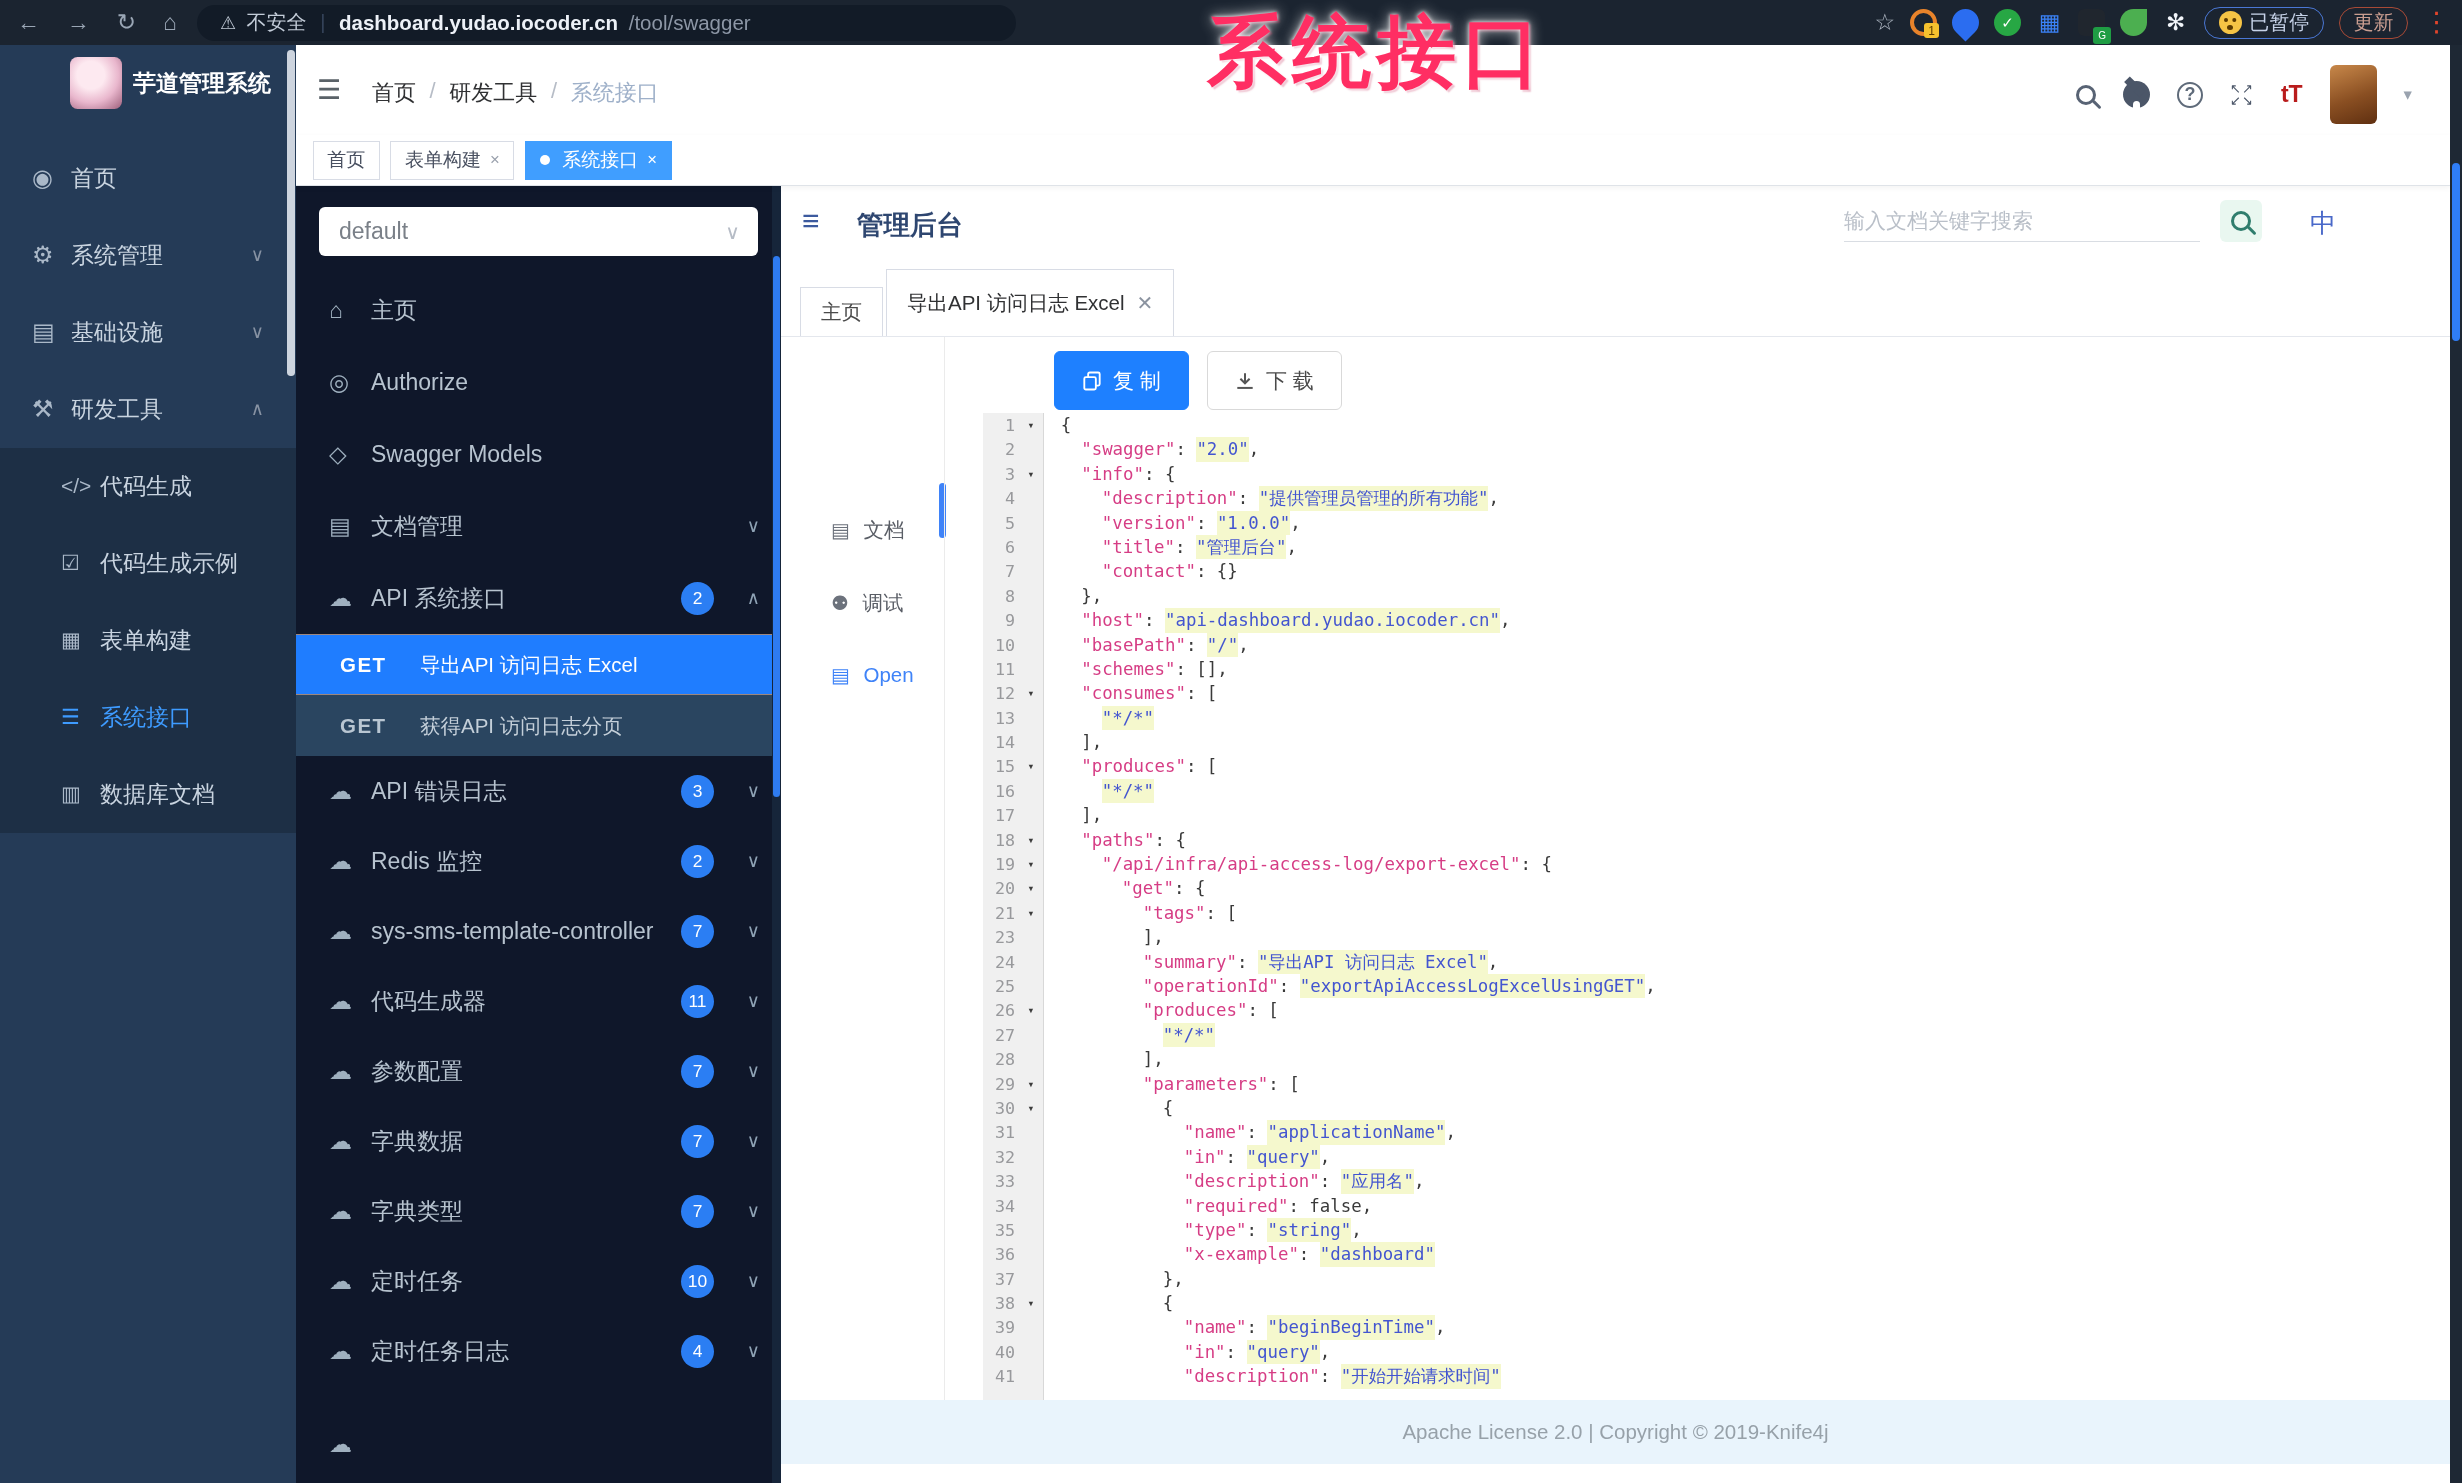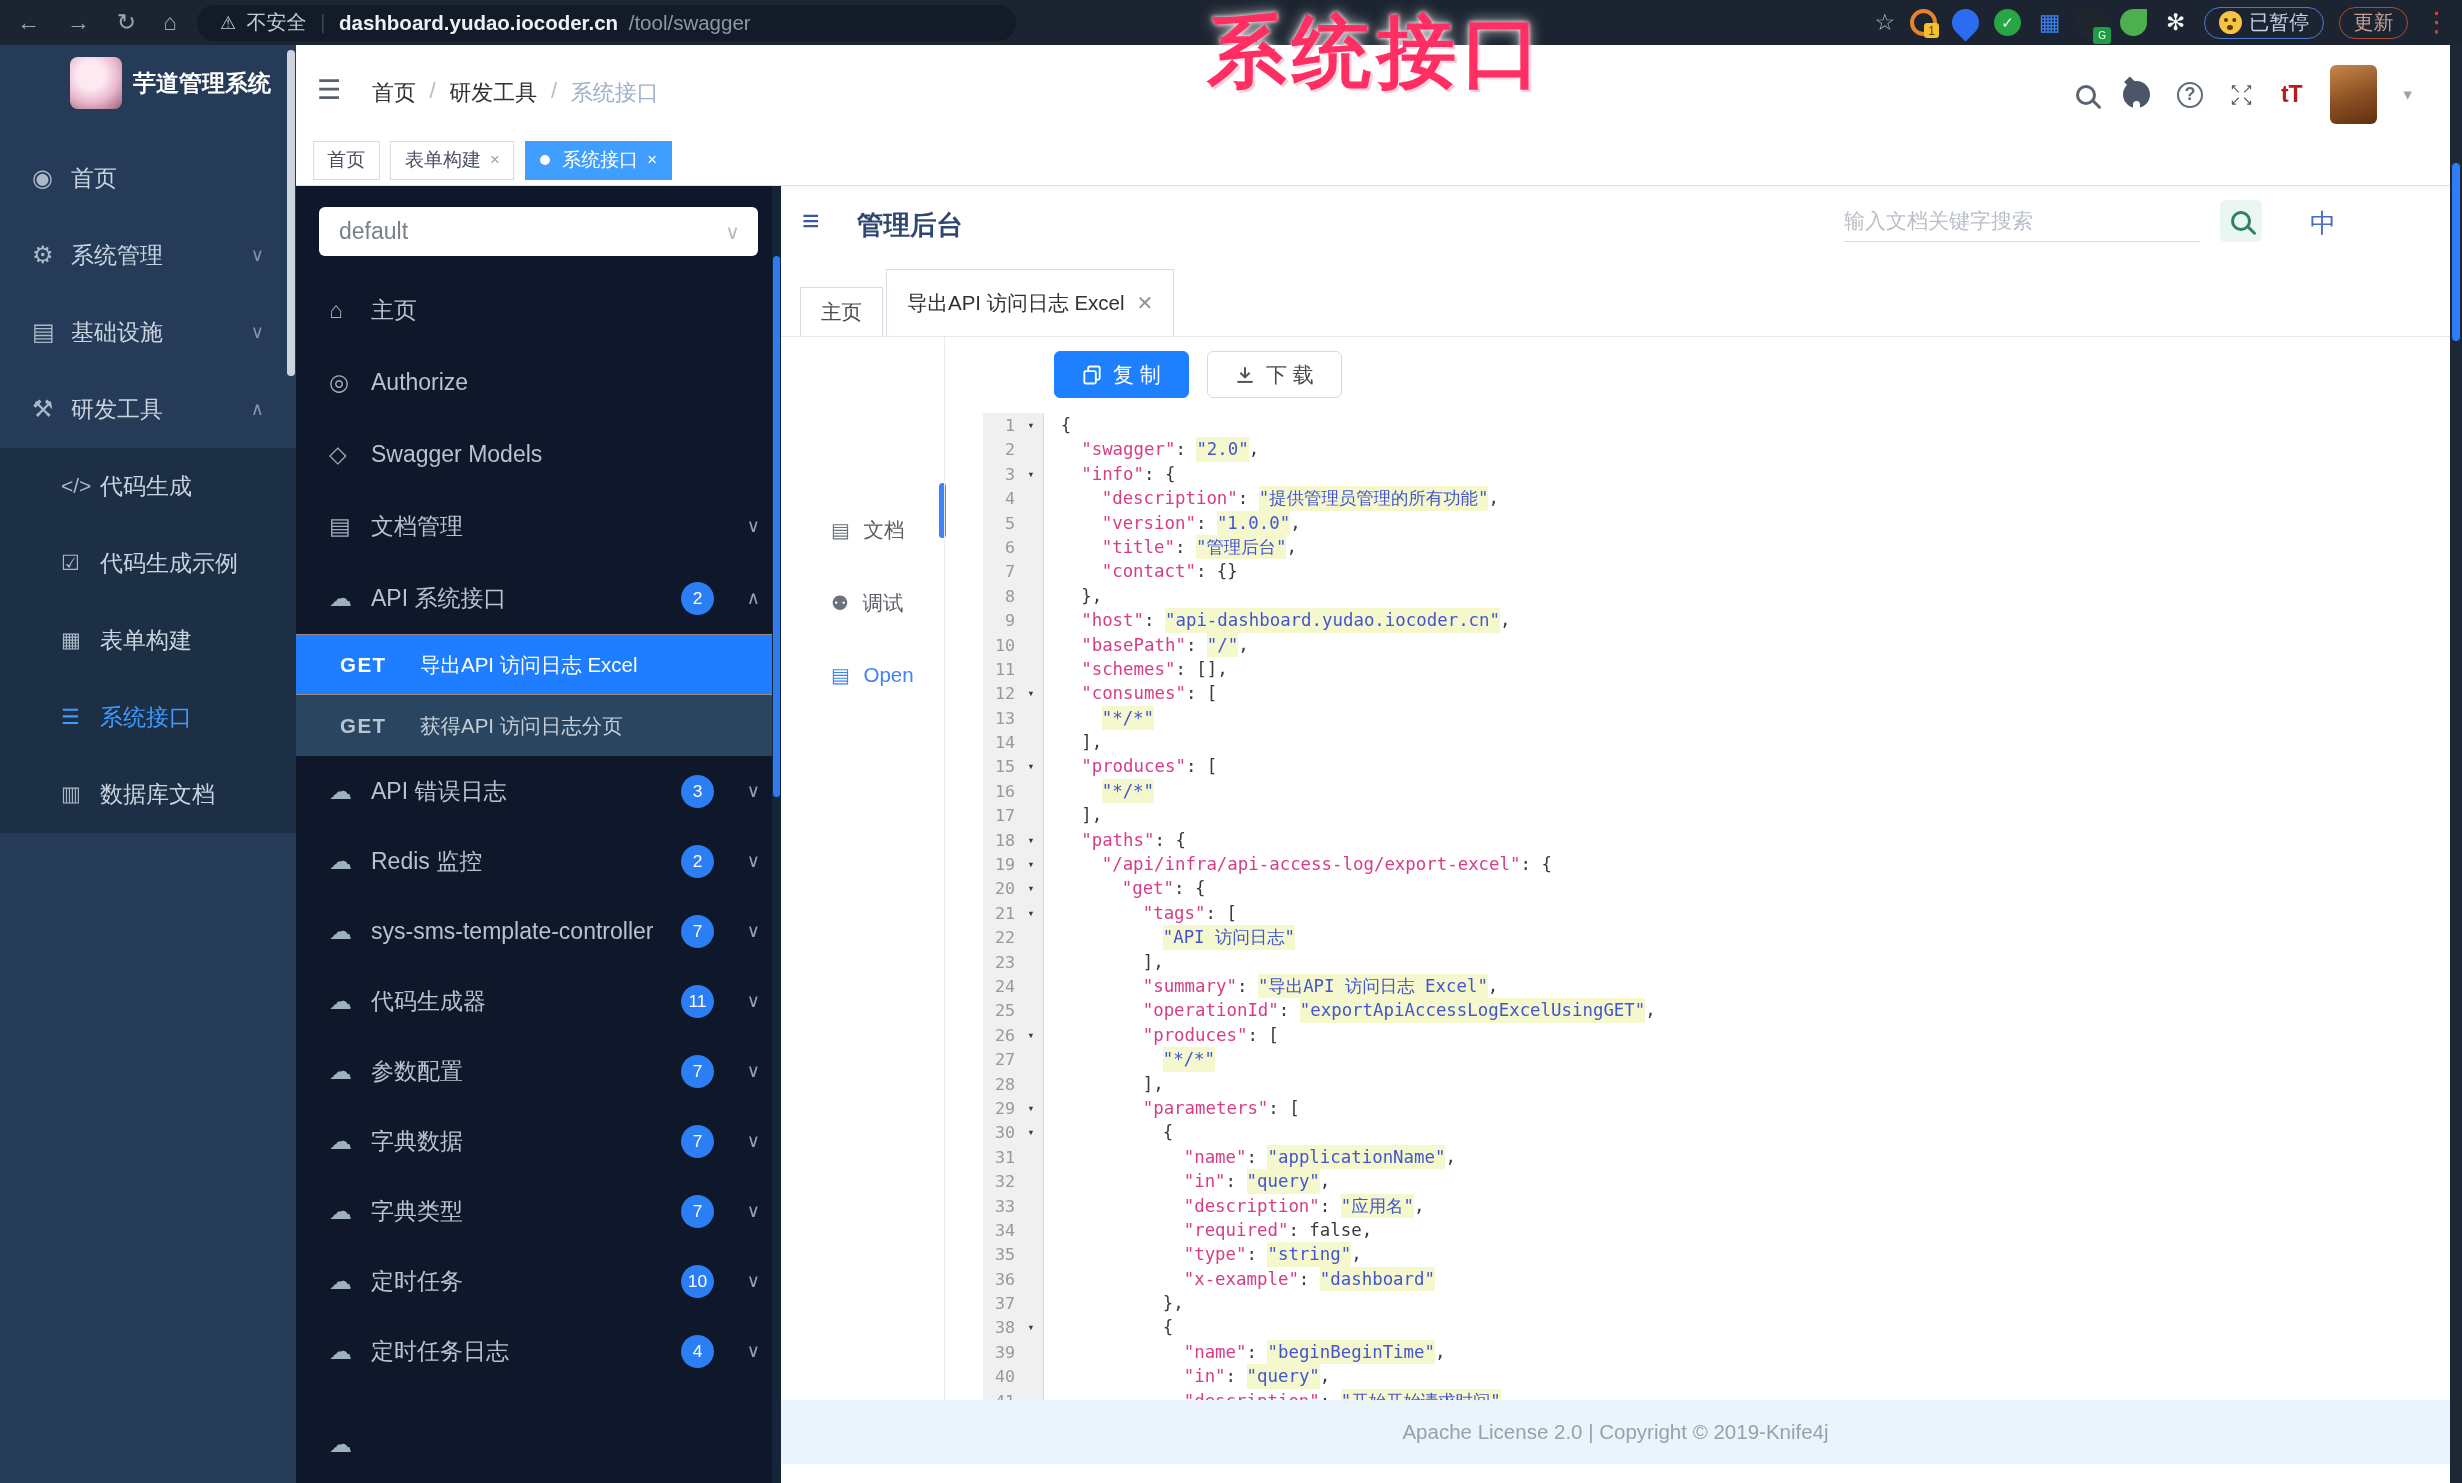--- a/index.html
+++ b/index.html
@@ -152,21 +152,21 @@
   .mini-nav{ position:absolute; left:0; top:151px; width:163px; bottom:83px; }
   .mn-item{ position:absolute; left:0; width:163px; display:flex; align-items:center; gap:13.6px;
     padding-left:50px; font-size:20.5px; color:#5a5e66; cursor:pointer; }
   .mn-item .ic{ font-size:20px; color:#6c727c; }
   .mn-item.active, .mn-item.active .ic{ color:#3f83f8; }
   .mn-ind{ position:absolute; left:158px; width:6.8px; border-radius:3.8px; background:#3f83f8;
     top:297px; height:55px; }
   .mn-divider{ position:absolute; left:163px; top:151px; bottom:83px; width:0.8px; background:#ebebeb; }
 
   
-  .btn{ position:absolute; top:165px; height:47px; border-radius:6px; display:flex; align-items:center;
+  .btn{ position:absolute; top:165px; height:59px; border-radius:6px; display:flex; align-items:center;
     justify-content:center; gap:10.6px; font-size:21px; cursor:pointer; }
   .btn-copy{ left:273px; width:135px; background:#1e80ff; color:#fff; border:0.8px solid #1e80ff; }
   .btn-dl{ left:426px; width:135px; background:#fff; color:#4a4a4a; border:0.8px solid #d9d9d9; }
 
   
   .code-wrap{ position:absolute; left:164px; top:227px; right:0; bottom:45px; overflow:hidden;
     font-family:"DejaVu Sans Mono", monospace; font-size:17.4px; z-index:1; }
   .gutter-bg{ position:absolute; left:38px; top:0; height:100%; width:61px; background:#f0f0f0;
     border-right:0.8px solid #d8d8d8; }
   .cl{ position:relative; display:flex; height:24.4px; line-height:24.4px; white-space:pre; }
@@ -494,21 +494,20 @@
         <div class="cl"><span class="ln">12</span><span class="fd">▾</span><span class="ct"><span style="width: 20.5px; display: inline-block;"></span><span class="tk-k">"consumes"</span><span class="tk-p">: [</span></span></div>
         <div class="cl"><span class="ln">13</span><span class="fd"></span><span class="ct"><span style="width: 41px; display: inline-block;"></span><span class="tk-s">"*/*"</span></span></div>
         <div class="cl"><span class="ln">14</span><span class="fd"></span><span class="ct"><span style="width: 20.5px; display: inline-block;"></span><span class="tk-p">],</span></span></div>
         <div class="cl"><span class="ln">15</span><span class="fd">▾</span><span class="ct"><span style="width: 20.5px; display: inline-block;"></span><span class="tk-k">"produces"</span><span class="tk-p">: [</span></span></div>
         <div class="cl"><span class="ln">16</span><span class="fd"></span><span class="ct"><span style="width: 41px; display: inline-block;"></span><span class="tk-s">"*/*"</span></span></div>
         <div class="cl"><span class="ln">17</span><span class="fd"></span><span class="ct"><span style="width: 20.5px; display: inline-block;"></span><span class="tk-p">],</span></span></div>
         <div class="cl"><span class="ln">18</span><span class="fd">▾</span><span class="ct"><span style="width: 20.5px; display: inline-block;"></span><span class="tk-k">"paths"</span><span class="tk-p">: {</span></span></div>
         <div class="cl"><span class="ln">19</span><span class="fd">▾</span><span class="ct"><span style="width: 41px; display: inline-block;"></span><span class="tk-k">"/api/infra/api-access-log/export-excel"</span><span class="tk-p">: {</span></span></div>
         <div class="cl"><span class="ln">20</span><span class="fd">▾</span><span class="ct"><span style="width: 61px; display: inline-block;"></span><span class="tk-k">"get"</span><span class="tk-p">: {</span></span></div>
         <div class="cl"><span class="ln">21</span><span class="fd">▾</span><span class="ct"><span style="width: 82px; display: inline-block;"></span><span class="tk-k">"tags"</span><span class="tk-p">: [</span></span></div>
-        <div class="cl"><span class="ln">22</span><span class="fd"></span><span class="ct"><span style="width: 102px; display: inline-block;"></span><span class="tk-s">"API 访问日志"</span></span></div>
         <div class="cl"><span class="ln">23</span><span class="fd"></span><span class="ct"><span style="width: 82px; display: inline-block;"></span><span class="tk-p">],</span></span></div>
         <div class="cl"><span class="ln">24</span><span class="fd"></span><span class="ct"><span style="width: 82px; display: inline-block;"></span><span class="tk-k">"summary"</span><span class="tk-p">: </span><span class="tk-s">"导出API 访问日志 Excel"</span><span class="tk-p">,</span></span></div>
         <div class="cl"><span class="ln">25</span><span class="fd"></span><span class="ct"><span style="width: 82px; display: inline-block;"></span><span class="tk-k">"operationId"</span><span class="tk-p">: </span><span class="tk-s">"exportApiAccessLogExcelUsingGET"</span><span class="tk-p">,</span></span></div>
         <div class="cl"><span class="ln">26</span><span class="fd">▾</span><span class="ct"><span style="width: 82px; display: inline-block;"></span><span class="tk-k">"produces"</span><span class="tk-p">: [</span></span></div>
         <div class="cl"><span class="ln">27</span><span class="fd"></span><span class="ct"><span style="width: 102px; display: inline-block;"></span><span class="tk-s">"*/*"</span></span></div>
         <div class="cl"><span class="ln">28</span><span class="fd"></span><span class="ct"><span style="width: 82px; display: inline-block;"></span><span class="tk-p">],</span></span></div>
         <div class="cl"><span class="ln">29</span><span class="fd">▾</span><span class="ct"><span style="width: 82px; display: inline-block;"></span><span class="tk-k">"parameters"</span><span class="tk-p">: [</span></span></div>
         <div class="cl"><span class="ln">30</span><span class="fd">▾</span><span class="ct"><span style="width: 102px; display: inline-block;"></span><span class="tk-p">{</span></span></div>
         <div class="cl"><span class="ln">31</span><span class="fd"></span><span class="ct"><span style="width: 123px; display: inline-block;"></span><span class="tk-k">"name"</span><span class="tk-p">: </span><span class="tk-s">"applicationName"</span><span class="tk-p">,</span></span></div>
         <div class="cl"><span class="ln">32</span><span class="fd"></span><span class="ct"><span style="width: 123px; display: inline-block;"></span><span class="tk-k">"in"</span><span class="tk-p">: </span><span class="tk-s">"query"</span><span class="tk-p">,</span></span></div>

